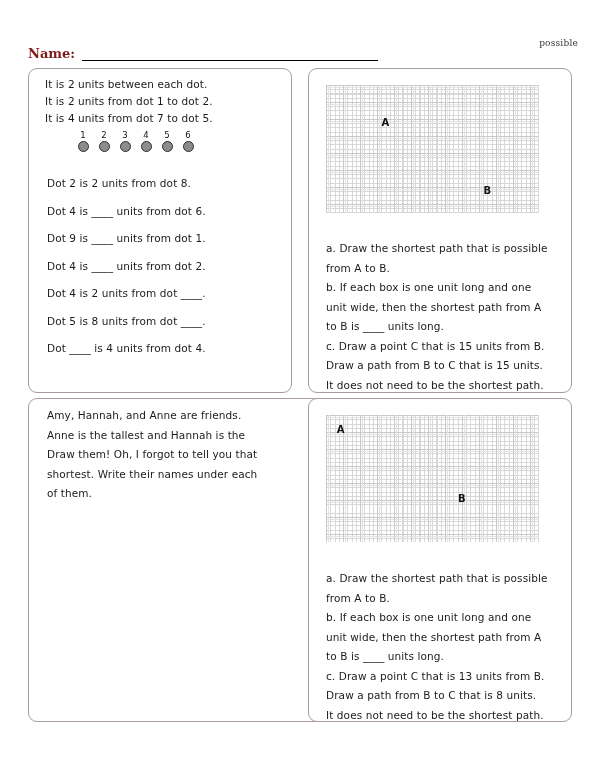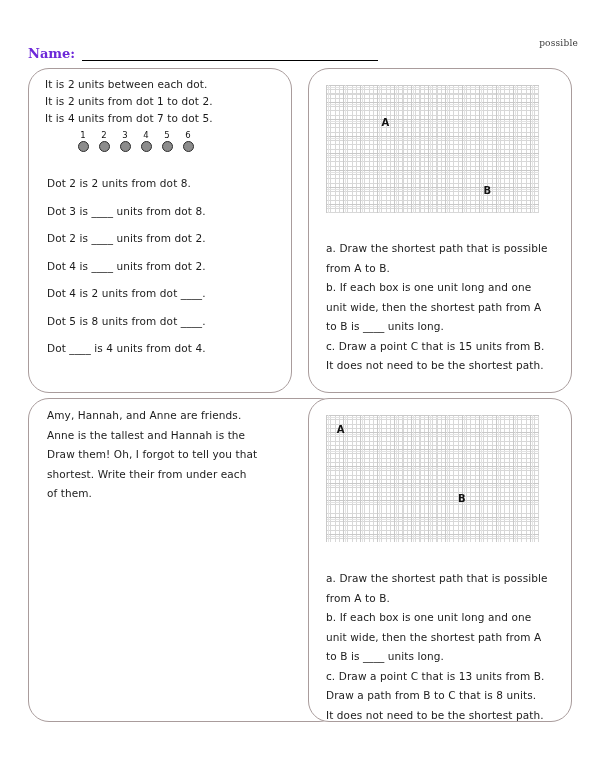--- a/index.html
+++ b/index.html
@@ -30,37 +30,37 @@
     left: 28px;
     top: 47px;
     width: 350px;
     display: flex;
     align-items: flex-end;
   }
   #name-label {
     font-family: "DejaVu Serif", serif;
     font-weight: bold;
     font-size: 13px;
-    color: #6d28d9;
+    color: #7f1d1d;
     line-height: 14px;
     white-space: nowrap;
   }
   #name-line {
     flex: 1;
     height: 12px;
     margin-left: 7px;
     border-bottom: 1.6px solid #000;
   }
 
   
   .pbox {
     position: absolute;
     box-sizing: border-box;
     border: 1.2px solid #a99c9c;
-    border-radius: 21px;
+    border-radius: 9px;
     background: #ffffff;
   }
 
   
   .wtext {
     font-family: "DejaVu Sans", sans-serif;
     font-size: 10.5px;
     color: #1b1b1b;
     line-height: 19px;
     letter-spacing: 0.1px;
@@ -213,22 +213,22 @@
       <span class="dot-mark"></span>
     </div>
     <div class="dot-cell">
       <span class="dot-num">6</span>
       <span class="dot-mark"></span>
     </div>
   </div>
 
   <div id="statements" class="wtext">
     <div class="stmt">Dot 2 is 2 units from dot 8.</div>
-    <div class="stmt">Dot 3 is ____ units from dot 8.</div>
-    <div class="stmt">Dot 2 is ____ units from dot 2.</div>
+    <div class="stmt">Dot 4 is ____ units from dot 6.</div>
+    <div class="stmt">Dot 9 is ____ units from dot 1.</div>
     <div class="stmt">Dot 4 is ____ units from dot 2.</div>
     <div class="stmt">Dot 4 is 2 units from dot ____.</div>
     <div class="stmt">Dot 5 is 8 units from dot ____.</div>
     <div class="stmt">Dot ____ is 4 units from dot 4.</div>
   </div>
 
 </div>
 
 <div id="box2" class="pbox">
 
@@ -238,31 +238,32 @@
     <span class="pt-label" style="left:74%;top:79%">B</span>
   </div>
 
   <div id="q1" class="qtext wtext">
     <div>a. Draw the shortest path that is possible</div>
     <div>from A to B.</div>
     <div>b. If each box is one unit long and one</div>
     <div>unit wide, then the shortest path from A</div>
     <div>to B is ____ units long.</div>
     <div>c. Draw a point C that is 15 units from B.</div>
+    <div>Draw a path from B to C that is 15 units.</div>
     <div>It does not need to be the shortest path.</div>
   </div>
 
 </div>
 
 <div id="box3" class="pbox">
   <div id="names-prompt" class="wtext">
     <div>Amy, Hannah, and Anne are friends.</div>
     <div>Anne is the tallest and Hannah is the</div>
     <div>Draw them! Oh, I forgot to tell you that</div>
-    <div>shortest.  Write their from under each</div>
+    <div>shortest.  Write their names under each</div>
     <div>of them.</div>
   </div>
   <div style="position:absolute;left:18px;top:115px;width:228px;height:190px"></div>
 </div>
 
 <div id="box4" class="pbox">
 
   <div id="grid2" class="gridwrap">
     <div class="grid"></div>
     <span class="pt-label" style="left:5%;top:8%">A</span>

